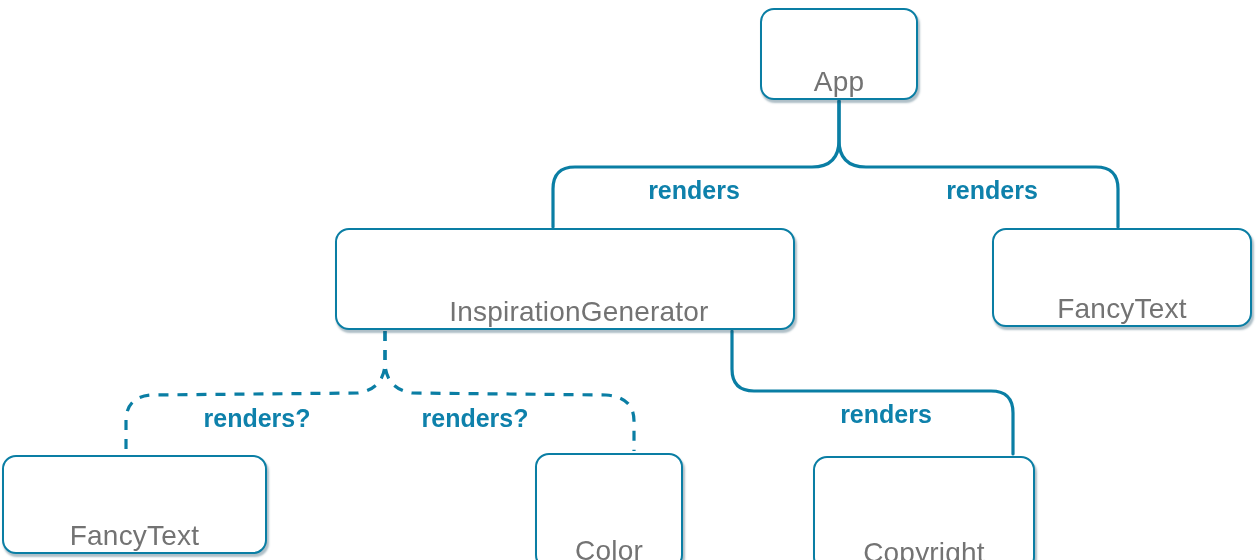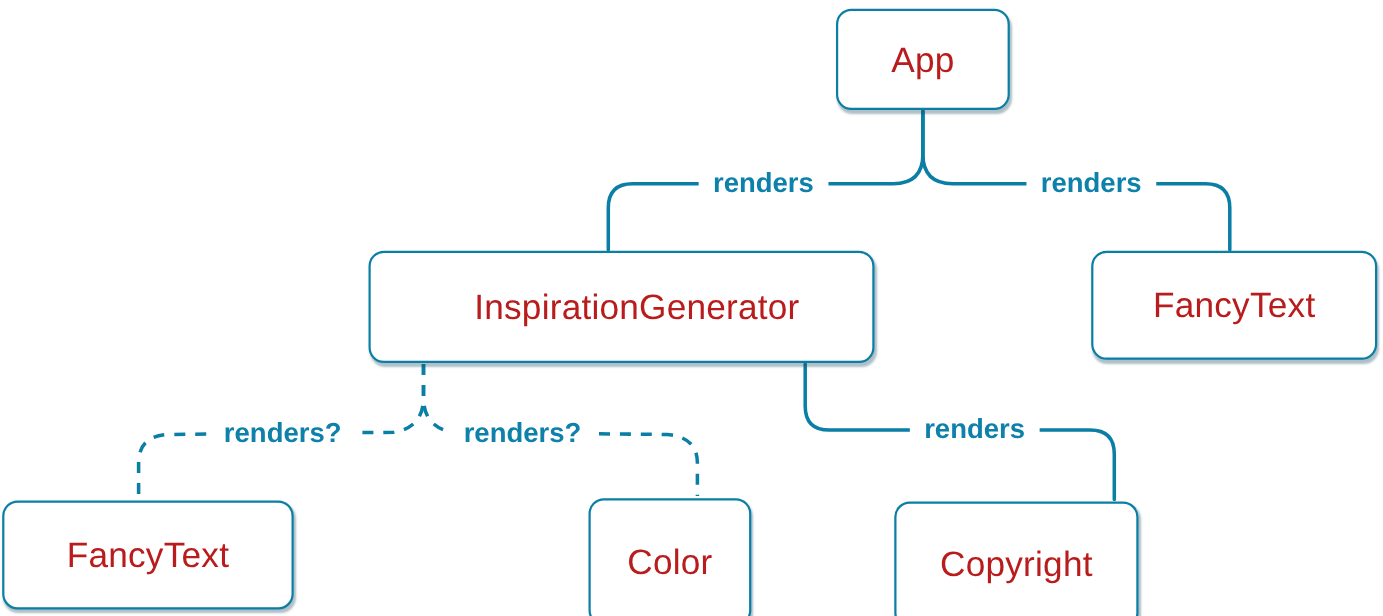--- a/index.html
+++ b/index.html
@@ -27,43 +27,44 @@
     stroke-linecap: round;
     stroke-linejoin: round;
   }
   svg.edges-layer path.dashed {
     stroke-dasharray: 10 9;
     stroke-linecap: butt;
   }
   .node {
     position: absolute;
     display: flex;
-    align-items: center;
+    align-items: flex-end;
     justify-content: center;
     background: #ffffff;
     border: 2.8px solid #0a7ea4;
     border-radius: 14px;
     box-sizing: border-box;
-    color: #b91c1c;
-    font-size: 32px;
+    color: #737373;
+    font-size: 28px;
     font-weight: 500;
     letter-spacing: 0.2px;
     box-shadow: 1.5px 3px 2px rgba(26, 72, 94, 0.35);
     white-space: nowrap;
   }
   .edge-label {
     position: absolute;
     transform: translate(-50%, -50%);
     background: #ffffff;
     color: #0e81ab;
     font-size: 25px;
     font-weight: 700;
     padding: 1px 13px;
     white-space: nowrap;
     line-height: 1.1;
+    margin-top: 24px;
   }
 </style>
 </head>
 <body>
 
 <div class="canvas">
 
   <svg class="edges-layer" viewBox="0 0 1257 560" width="1257" height="560" aria-hidden="true">
     <path d="M 839 101 V 140 Q 839 167 812 167 L 575 167 Q 553 167 553 189 V 227"></path>
     <path d="M 839 101 V 140 Q 839 167 866 167 L 1096 167 Q 1118 167 1118 189 V 227"></path>

